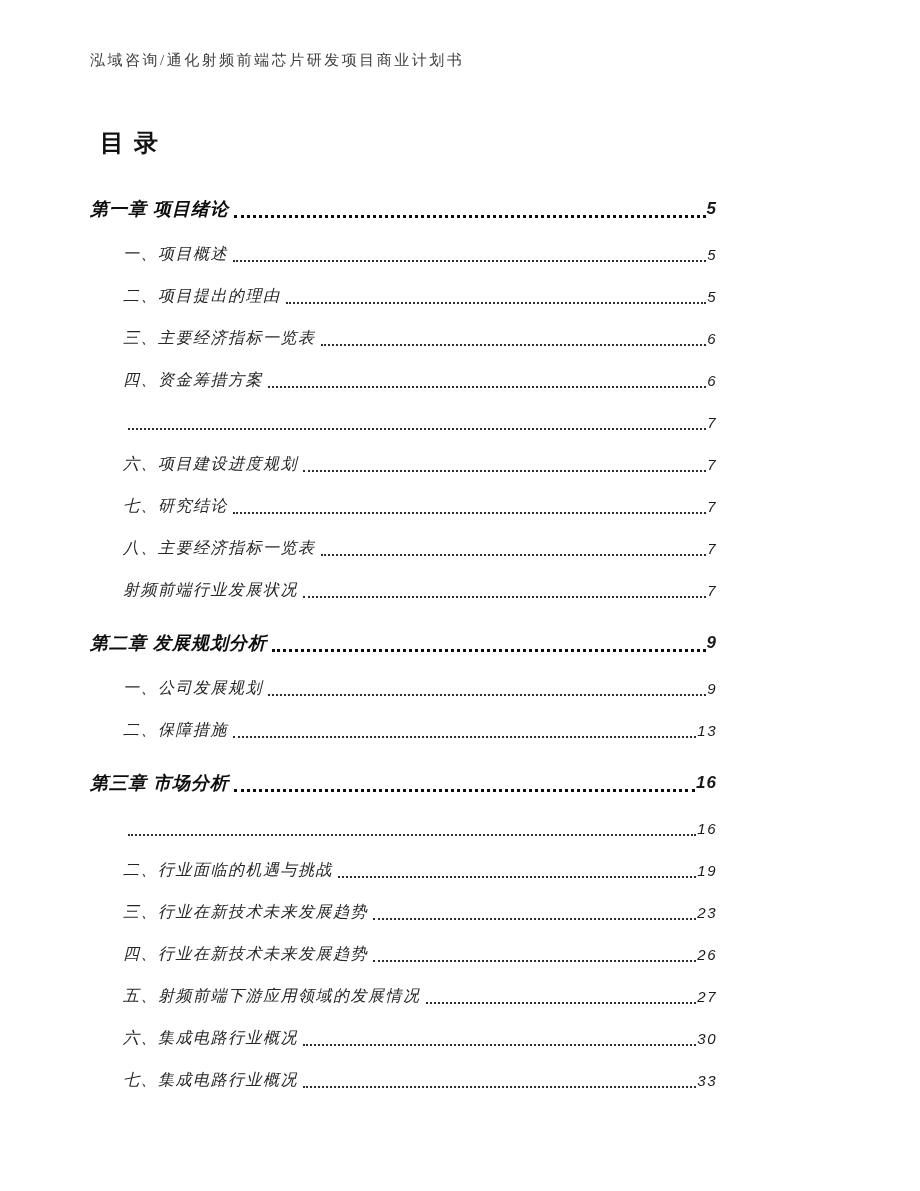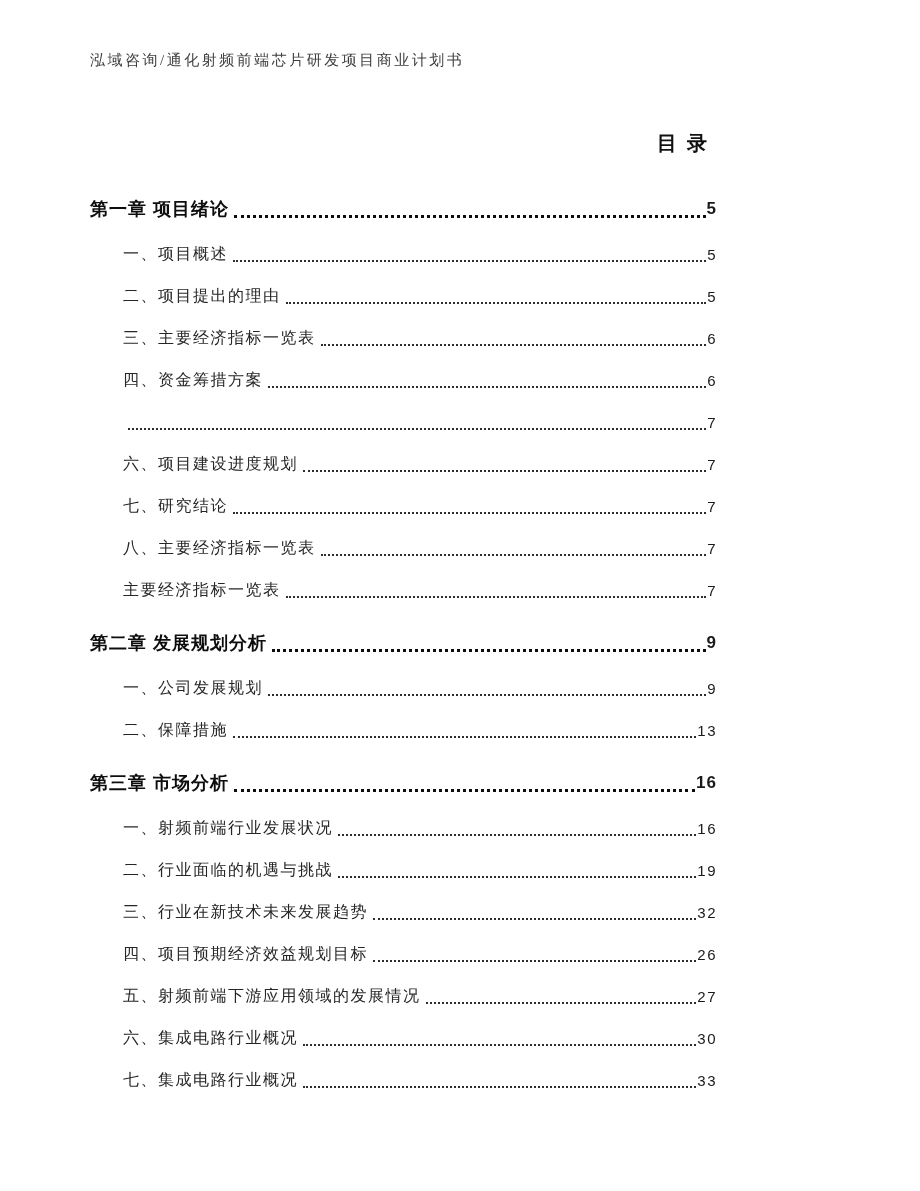--- a/index.html
+++ b/index.html
@@ -22,31 +22,32 @@
   }
   .doc-header {
     font-size: 15px;
     line-height: 21px;
     color: #3d3d3d;
     letter-spacing: 2.5px;
   }
   .doc-title {
     margin-top: 56px;
     line-height: 32px;
-    text-align: right;
+    text-align: left;
     font-weight: bold;
-    font-size: 20px;
+    font-size: 24px;
     color: #111111;
     letter-spacing: 10px;
     padding-left: 10px; 
   }
   .toc { margin-top: 0; }
   .row {
     display: flex;
     align-items: center;
+    font-style: italic;
   }
   .leader {
     flex: 1;
     align-self: center;
     height: 14px;
     border-bottom: 2px dotted #2e2e2e;
     margin: 0 1px 0 5px;
     min-width: 20px;
   }
   .chapter {
@@ -134,21 +135,21 @@
       <span>七、研究结论</span>
       <span class="leader"></span>
       <span class="page-num">7</span>
     </div>
     <div class="row item">
       <span>八、主要经济指标一览表</span>
       <span class="leader"></span>
       <span class="page-num">7</span>
     </div>
     <div class="row item">
-      <span>主要经济指标一览表</span>
+      <span>射频前端行业发展状况</span>
       <span class="leader"></span>
       <span class="page-num">7</span>
     </div>
 
     <div class="row chapter">
       <span>第二章 发展规划分析</span>
       <span class="leader"></span>
       <span class="page-num">9</span>
     </div>
 
@@ -163,36 +164,35 @@
       <span class="page-num">13</span>
     </div>
 
     <div class="row chapter">
       <span>第三章 市场分析</span>
       <span class="leader"></span>
       <span class="page-num">16</span>
     </div>
 
     <div class="row item">
-      <span>一、射频前端行业发展状况</span>
       <span class="leader"></span>
       <span class="page-num">16</span>
     </div>
     <div class="row item">
       <span>二、行业面临的机遇与挑战</span>
       <span class="leader"></span>
       <span class="page-num">19</span>
     </div>
     <div class="row item">
       <span>三、行业在新技术未来发展趋势</span>
       <span class="leader"></span>
-      <span class="page-num">32</span>
-    </div>
-    <div class="row item">
-      <span>四、项目预期经济效益规划目标</span>
+      <span class="page-num">23</span>
+    </div>
+    <div class="row item">
+      <span>四、行业在新技术未来发展趋势</span>
       <span class="leader"></span>
       <span class="page-num">26</span>
     </div>
     <div class="row item">
       <span>五、射频前端下游应用领域的发展情况</span>
       <span class="leader"></span>
       <span class="page-num">27</span>
     </div>
     <div class="row item">
       <span>六、集成电路行业概况</span>

